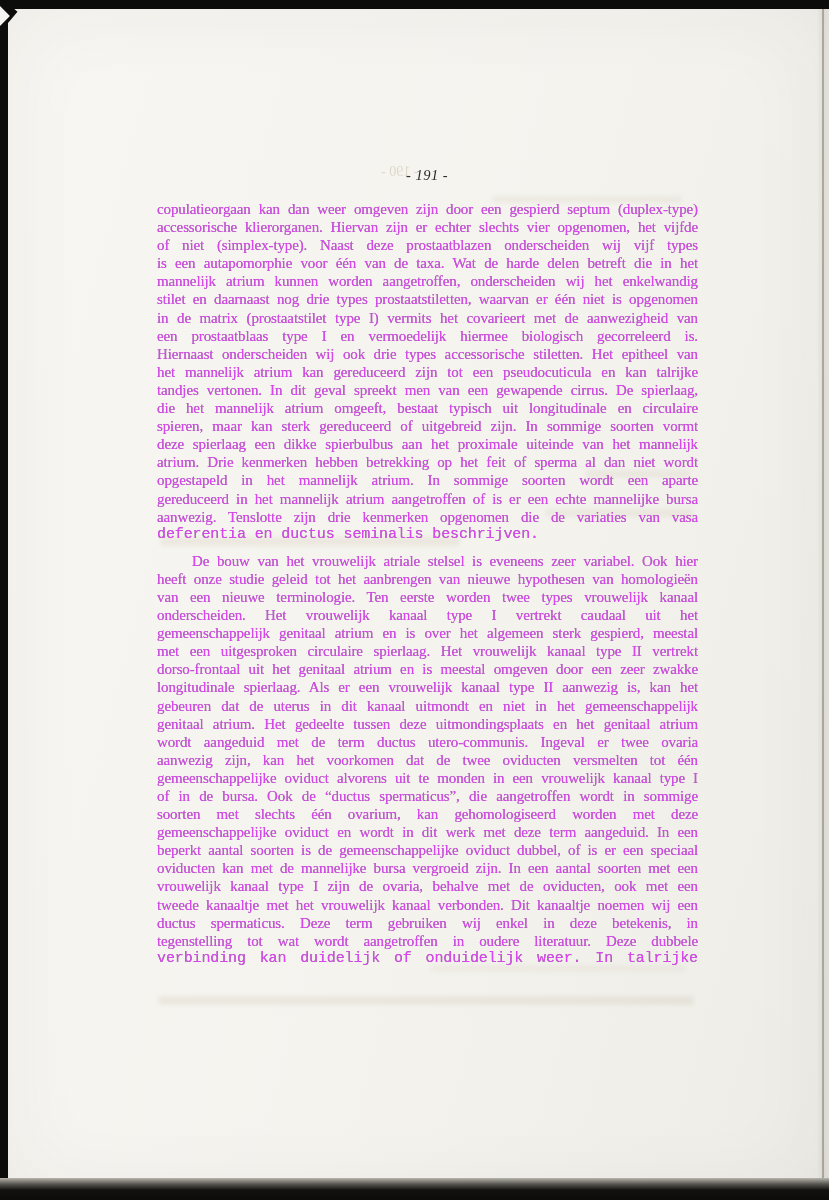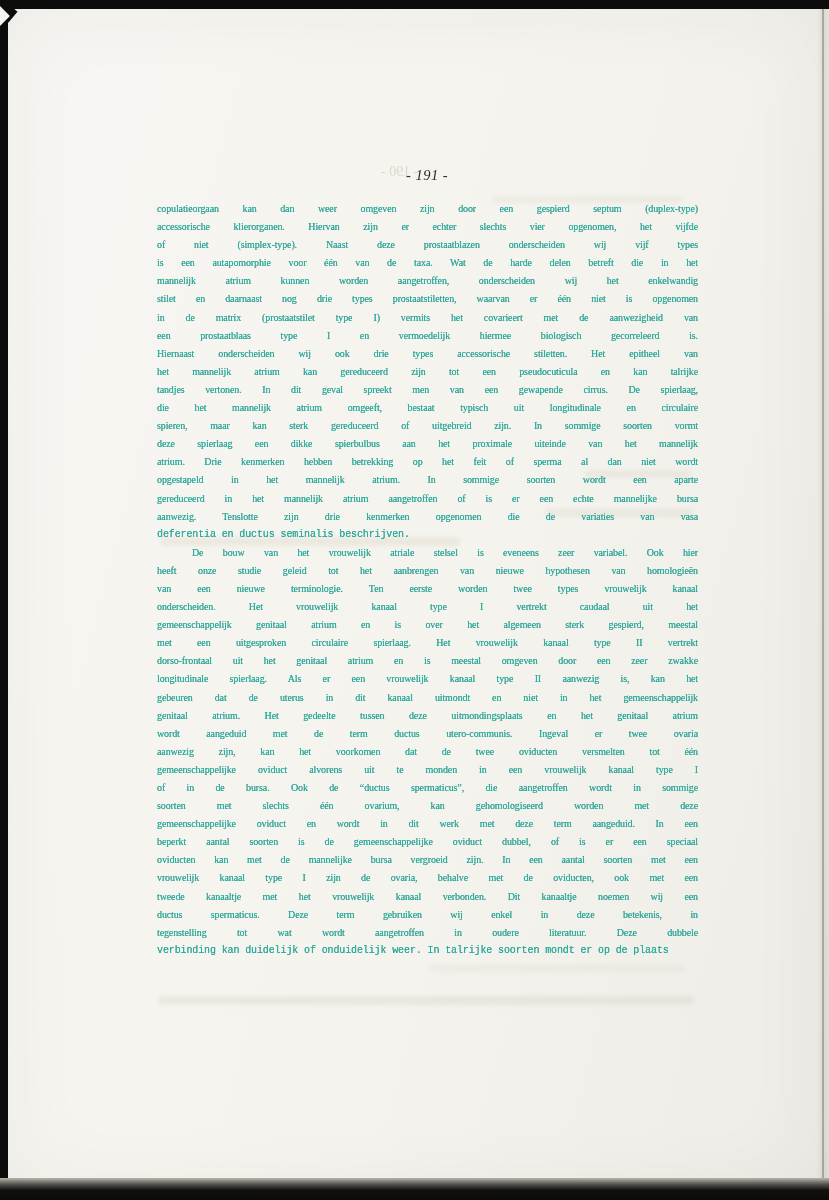--- a/index.html
+++ b/index.html
@@ -49,34 +49,34 @@
     font-size: 14.5px; letter-spacing: 0.5px; color: #2a2926; font-style: italic;
   }
   .ghost-pagenum {
     position: absolute; left: 381px; top: 164px;
     font-size: 14px; color: #cdc2af; opacity: 0.55;
     transform: scaleX(-1); filter: blur(0.6px);
   }
   
   .text-body {
     position: absolute; left: 157px; top: 200px; width: 541px;
-    color: #14b8a6;
-    font-size: 10px;
+    color: #d946ef;
+    font-size: 15px;
     letter-spacing: -0.12px;
     text-shadow: 0 0 0.5px rgba(40,38,34,0.55);
   }
   .line {
     height: 18.1px; line-height: 18.1px;
     overflow: hidden;
     text-align: justify;
     text-align-last: justify;
     white-space: normal;
   }
   .line.lastline { text-align-last: left; font-family: Liberation Mono, monospace; }
-  .line.indent { text-indent: 35px; }
+  .line.indent { text-indent: 35px; margin-top: 8px; }
   
   .smudge {
     position: absolute;
     background: rgba(178,162,132,0.20);
     filter: blur(2px);
     border-radius: 4px;
   }
   .smudge.s1 { left: 492px; top: 196px;  width: 190px; height: 7px;  opacity: .55; }
   .smudge.s2 { left: 585px; top: 470px;  width: 105px; height: 8px;  opacity: .6; }
   .smudge.s3 { left: 545px; top: 509px;  width: 148px; height: 8px;  opacity: .6; }

